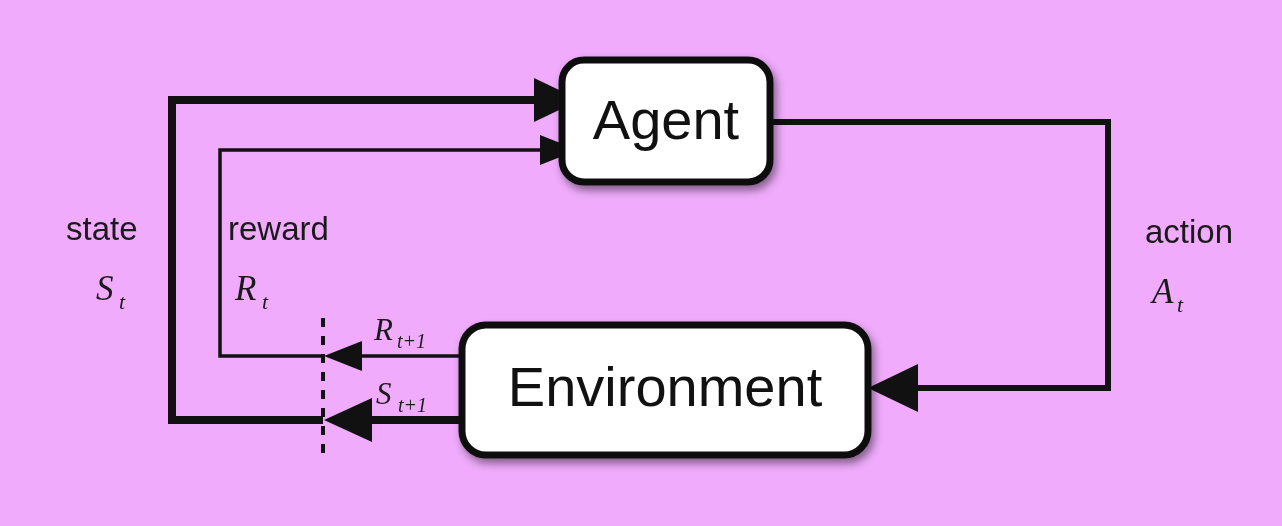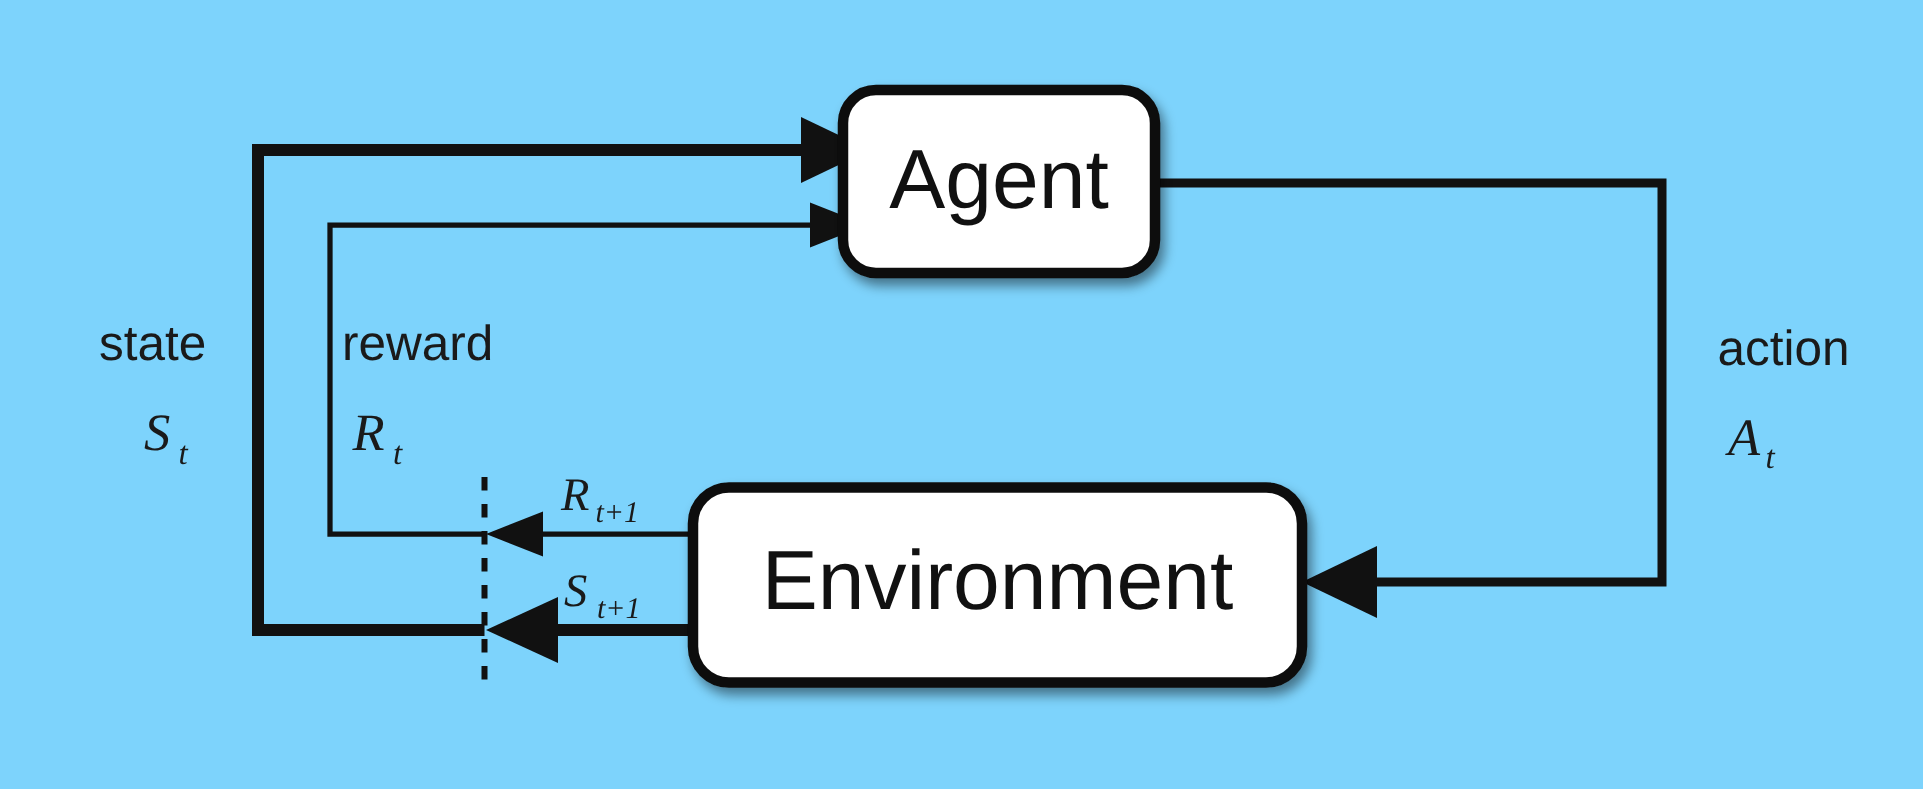--- a/index.html
+++ b/index.html
@@ -8,21 +8,21 @@
     padding: 0;
     background: #ffffff;
   }
   body {
     font-family: "Liberation Sans", sans-serif;
   }
   #canvas {
     position: relative;
     width: 1282px;
     height: 526px;
-    background: #7dd3fc;
+    background: #f0abfc;
     overflow: hidden;
   }
   #diagram-svg {
     position: absolute;
     left: 0;
     top: 0;
     width: 1282px;
     height: 526px;
     display: block;
   }

